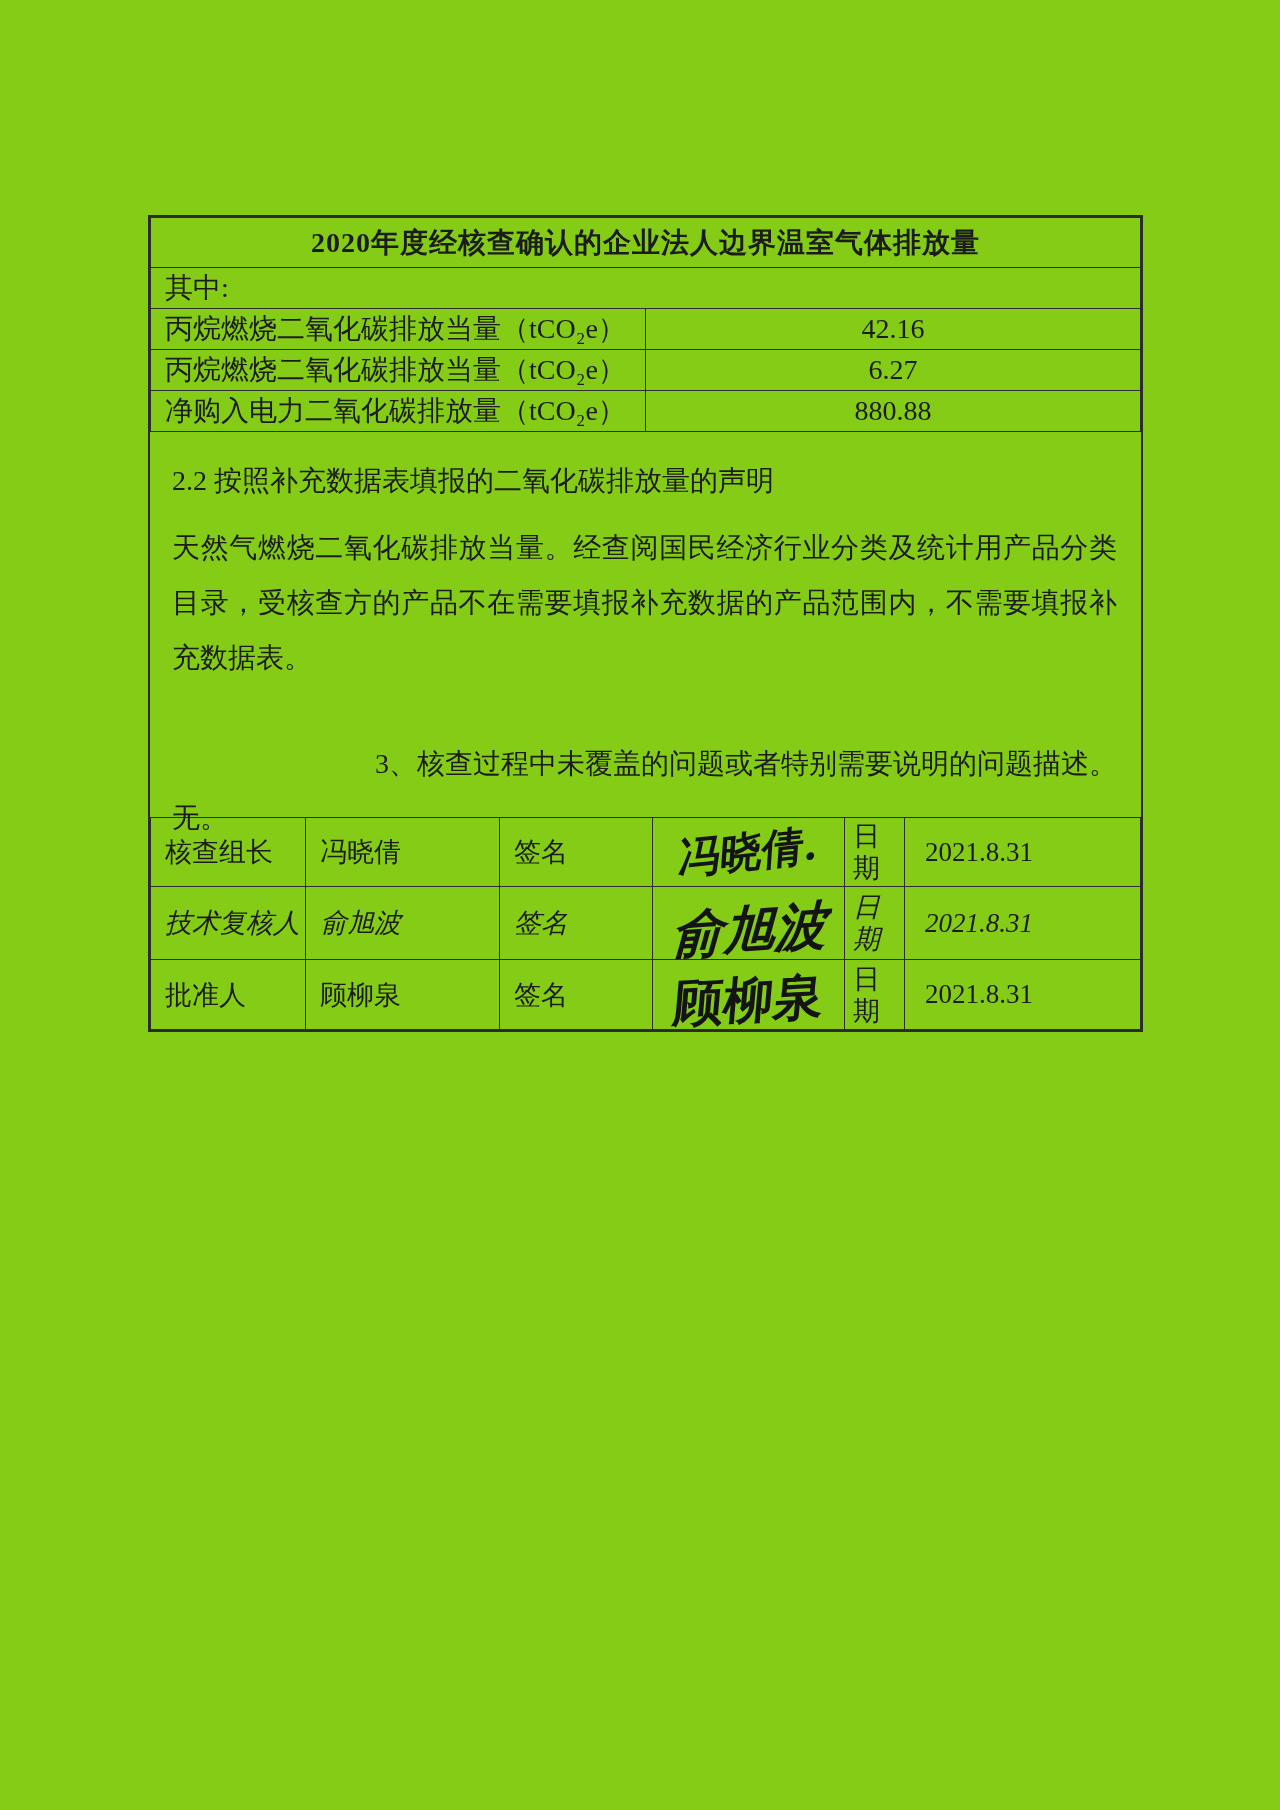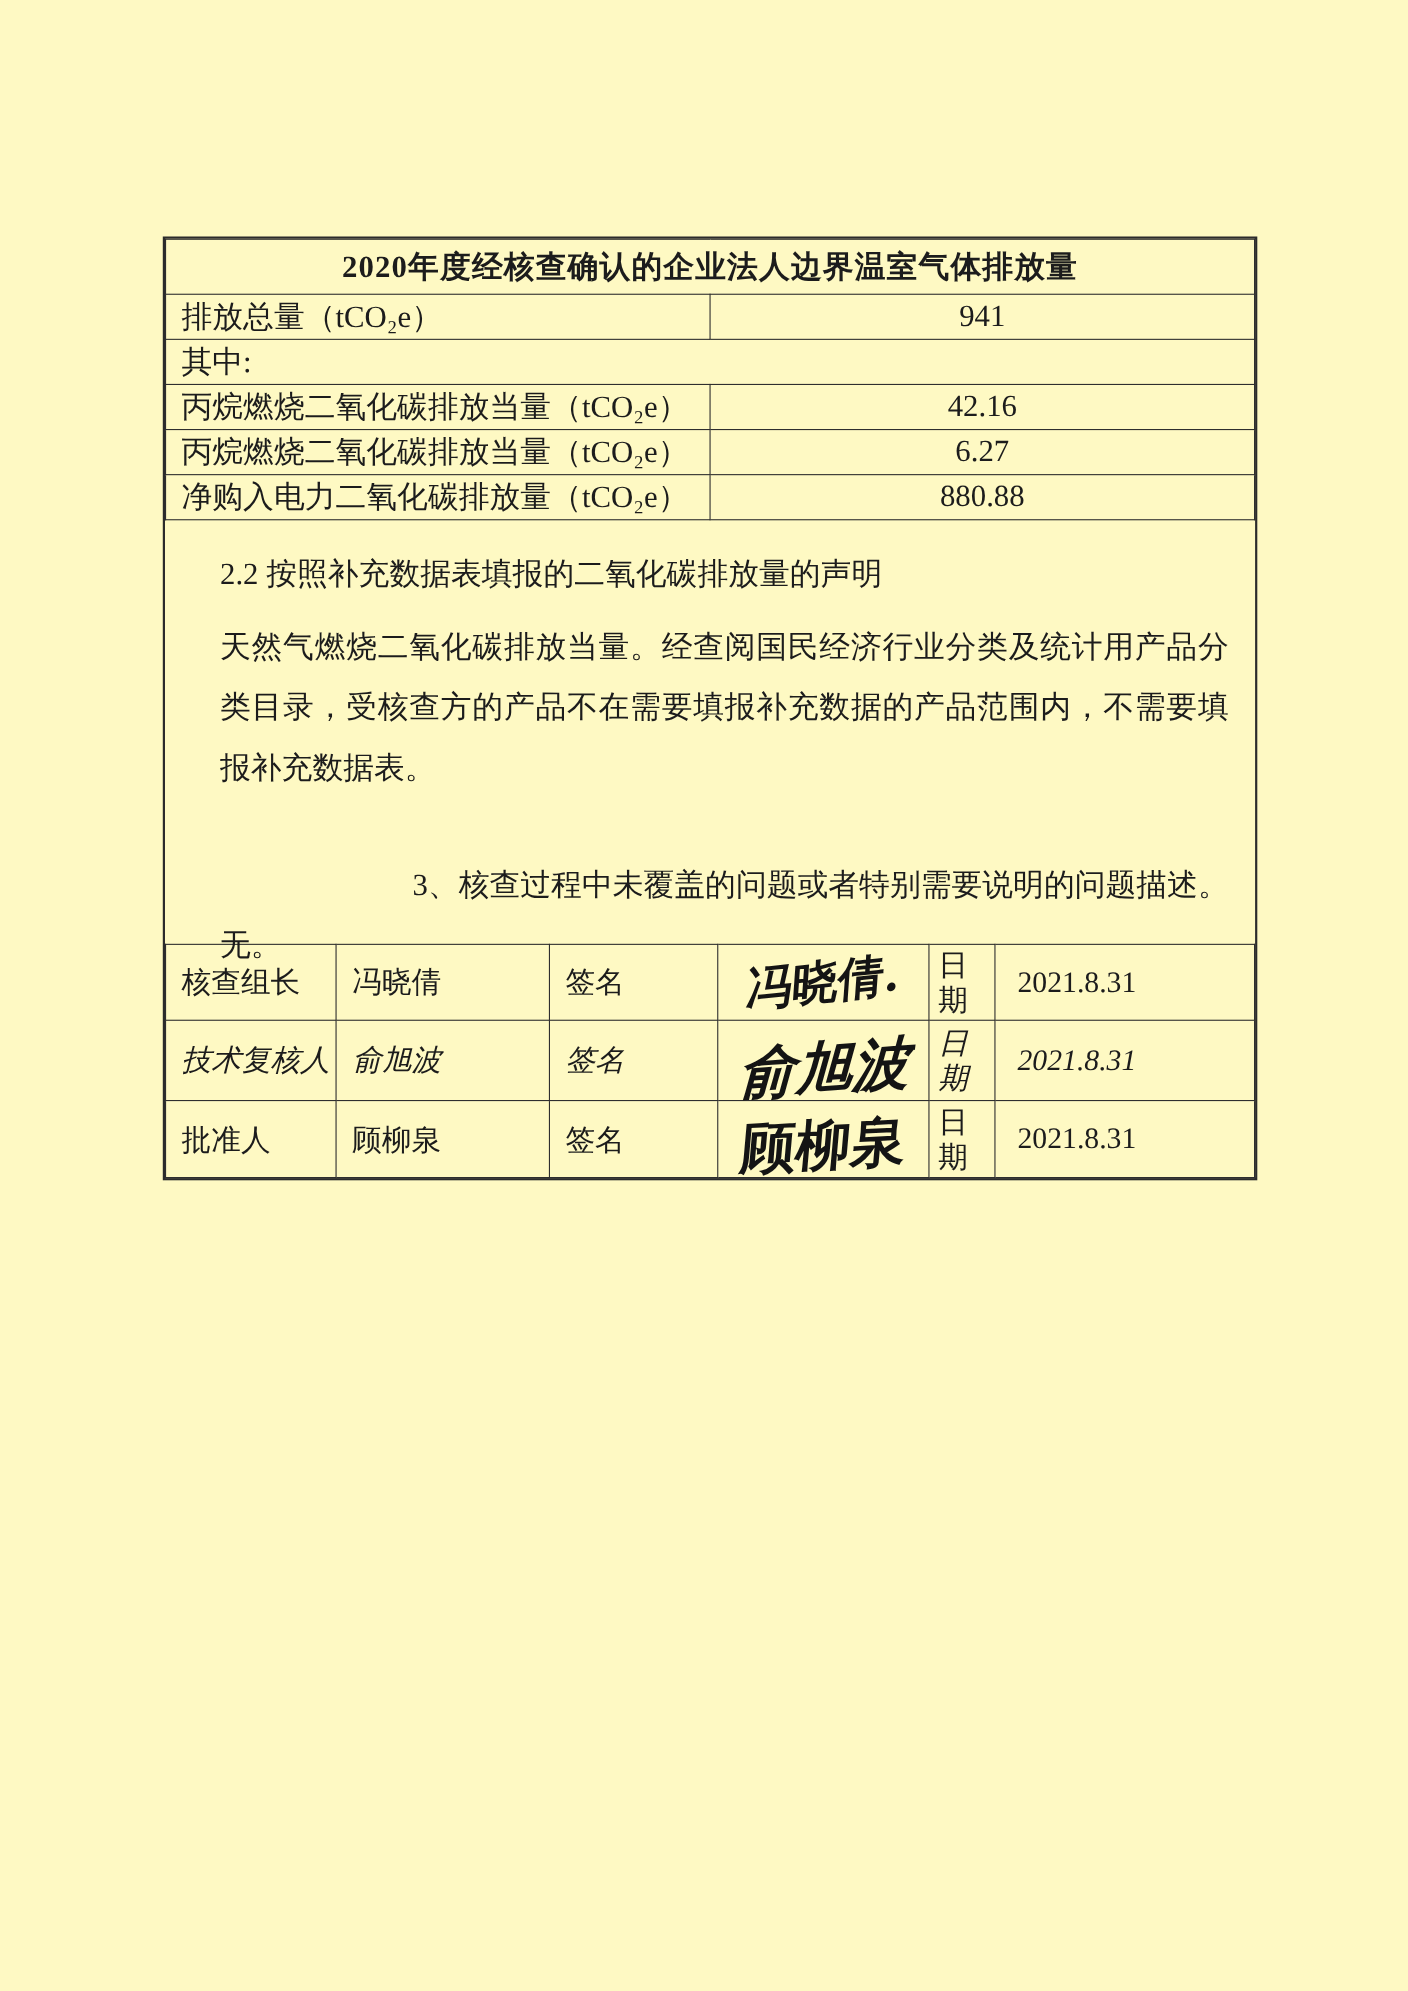--- a/index.html
+++ b/index.html
@@ -1,21 +1,21 @@
 <!DOCTYPE html>
 <html><head>
 <meta charset="utf-8">
 <style>
   html, body { margin: 0; padding: 0; background: #e8e8e8; }
   .page {
     position: relative;
     width: 1280px;
     height: 1810px;
     margin: 0 auto;
-    background: #fef9c3;
+    background: #84cc16;
     color: #1c1c1c;
     font-family: "Liberation Serif", "DejaVu Serif", serif;
     overflow: hidden;
   }
   .frame {
     position: absolute;
     left: 148px;
     top: 215px;
     width: 995px;
     border: 2px solid #2b2b2b;
@@ -37,21 +37,20 @@
   .emit-value { text-align: center; font-family: "Liberation Serif","DejaVu Serif",serif; }
   .emit-row { height: 41px; }
 
   
   .text-block {
     border-left: none; border-right: none;
     height: 385px;
     box-sizing: border-box;
     padding: 30px 24px 0 22px;
     font-size: 28px;
-    margin-left: 28px;
   }
   .stmt-heading { margin: 0 0 20px 0; font-weight: normal; font-size: 28px; }
   .stmt-body { margin: 0; line-height: 55px; text-align: justify; }
   .sec3-heading { margin: 60px 0 0 0; font-weight: normal; font-size: 28px; text-align: right; }
   .sec3-body { margin: 16px 0 0 0; }
 
   
   .sign-table td { font-size: 27px; }
   .sign-table .row-1 { height: 62px; }
   .sign-table .row-2 { height: 50px; }
@@ -83,24 +82,20 @@
 </head>
 <body>
 
 <div class="page">
   <div class="frame">
 
     <table class="emit-table">
       <tbody>
           <tr>
         <td colspan="2" class="emit-title">2020年度经核查确认的企业法人边界温室气体排放量</td>
-      </tr>
-      <tr class="emit-row">
-        <td class="emit-label">排放总量（tCO₂e）</td>
-        <td class="emit-value">941</td>
       </tr>
       <tr class="emit-row">
         <td colspan="2" class="emit-label">其中:</td>
       </tr>
       <tr class="emit-row">
         <td class="emit-label">丙烷燃烧二氧化碳排放当量（tCO₂e）</td>
         <td class="emit-value">42.16</td>
       </tr>
       <tr class="emit-row">
         <td class="emit-label">丙烷燃烧二氧化碳排放当量（tCO₂e）</td>

